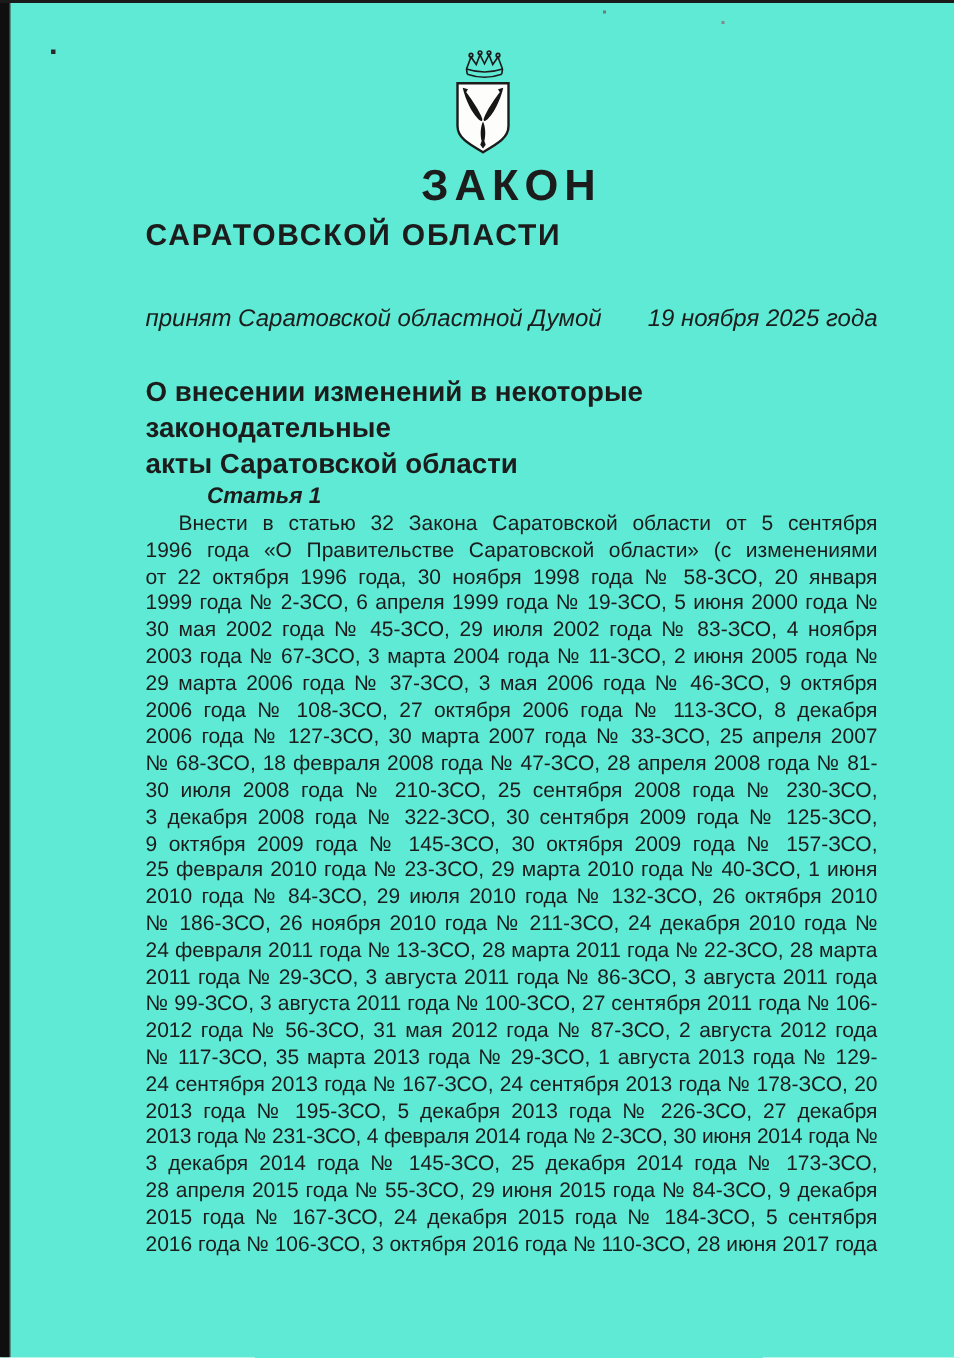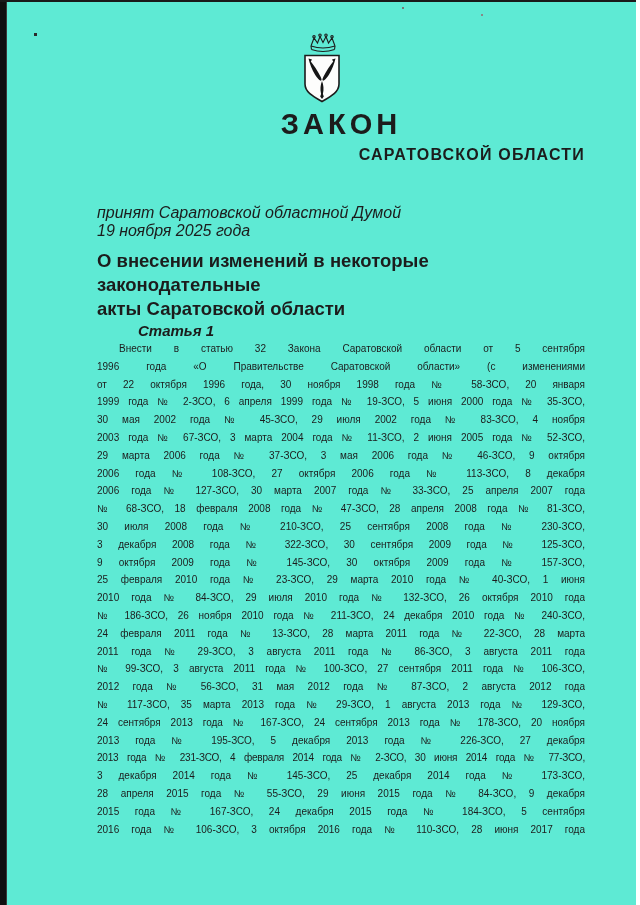--- a/index.html
+++ b/index.html
@@ -13,27 +13,27 @@
   .speck{position:absolute;background:#2a2a2a;}
   .speck.s1{left:34px;top:33px;width:3px;height:3px;}
   .speck.s2{left:402px;top:7px;width:2px;height:2px;background:#777;}
   .speck.s3{left:481px;top:14px;width:2px;height:2px;background:#888;}
 
   .emblem{position:absolute;left:300px;top:32px;width:44px;height:76px;}
   .emblem svg{display:block;width:100%;height:100%;}
 
   .col{position:absolute;left:97px;width:488px;}
   .law-kind{top:108px;text-align:center;font-weight:bold;font-size:29px;letter-spacing:4px;}
-  .law-region{top:146px;text-align:right;font-weight:bold;font-size:16px;letter-spacing:1.2px;}
-  .adoption-row{top:204px;display:flex;justify-content:space-between;font-style:italic;font-size:16px;flex-direction:column;}
+  .law-region{top:146px;text-align:left;font-weight:bold;font-size:20px;letter-spacing:1.2px;}
+  .adoption-row{top:204px;display:flex;justify-content:space-between;font-style:italic;font-size:16px;}
   .doc-title{top:249px;text-align:left;font-weight:bold;font-size:18.5px;line-height:24px;}
   .article-heading{position:absolute;left:122px;top:322px;font-weight:bold;font-style:italic;font-size:15px;line-height:17.8px;margin-left:16px;}
   .body-text{top:340px;}
   .bline{
-    font-size:10px;line-height:17.8px;height:17.8px;overflow:hidden;
+    font-size:14px;line-height:17.8px;height:17.8px;overflow:hidden;
     text-align:justify;text-align-last:justify;
   }
   .bline.first{text-indent:22px;}
 </style>
 </head>
 <body>
 
 <div class="page">
 
   <div class="scan-edge-left"></div>

